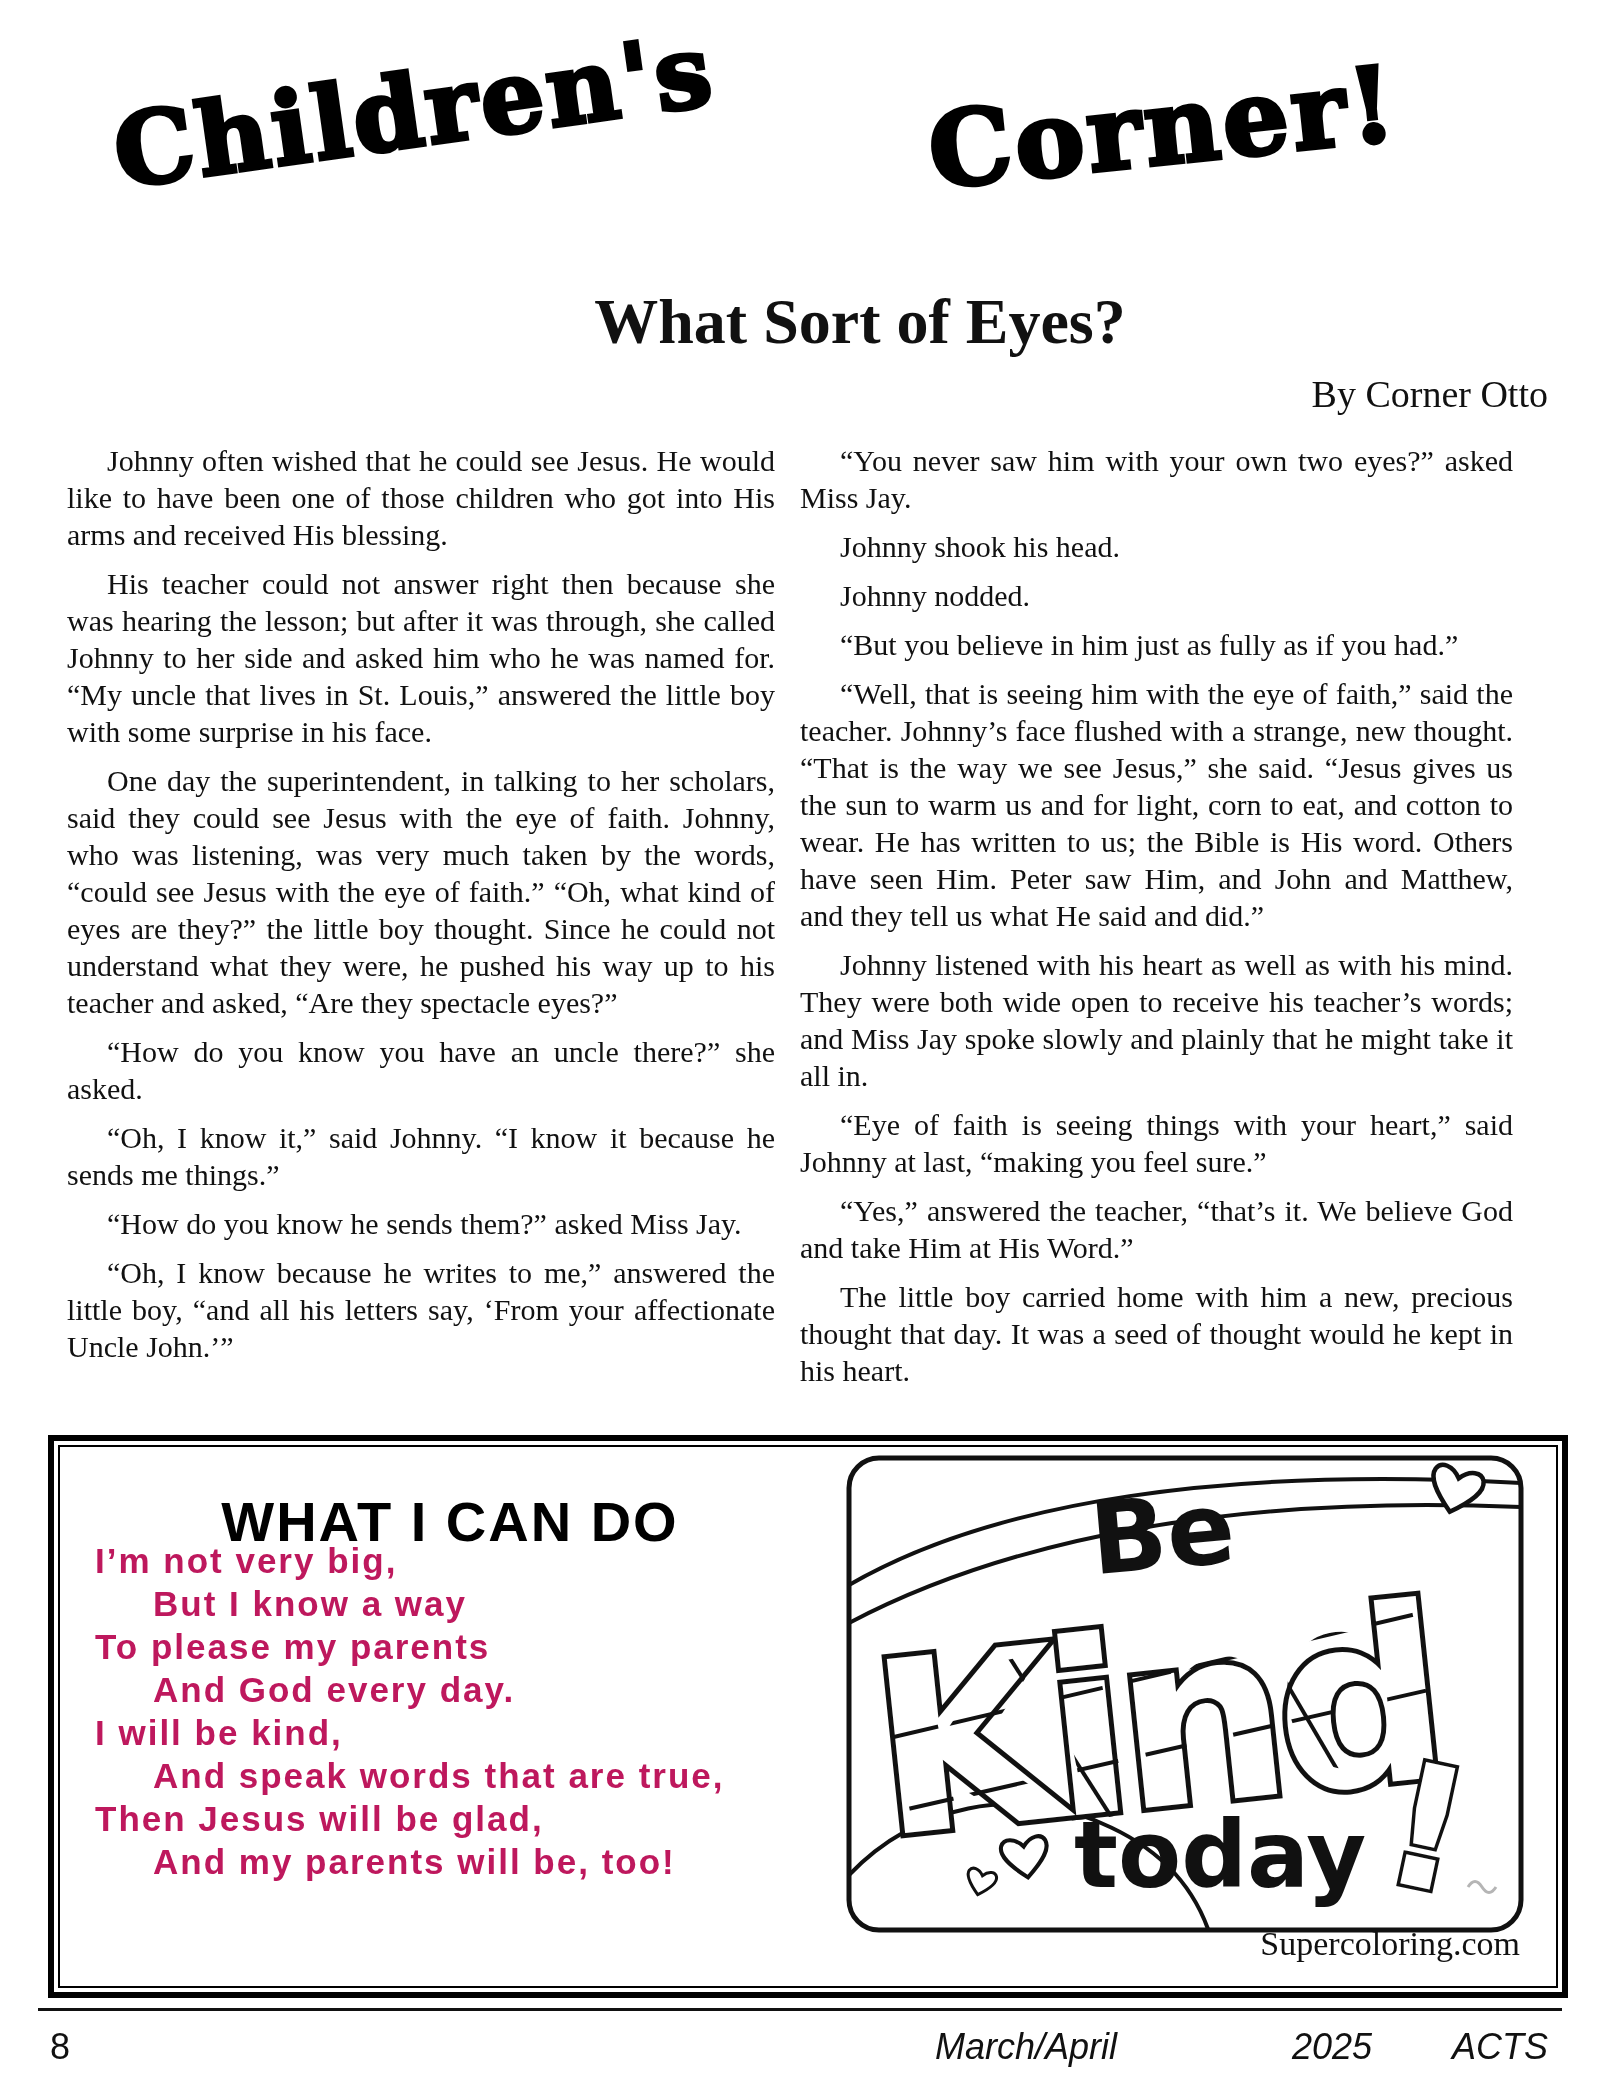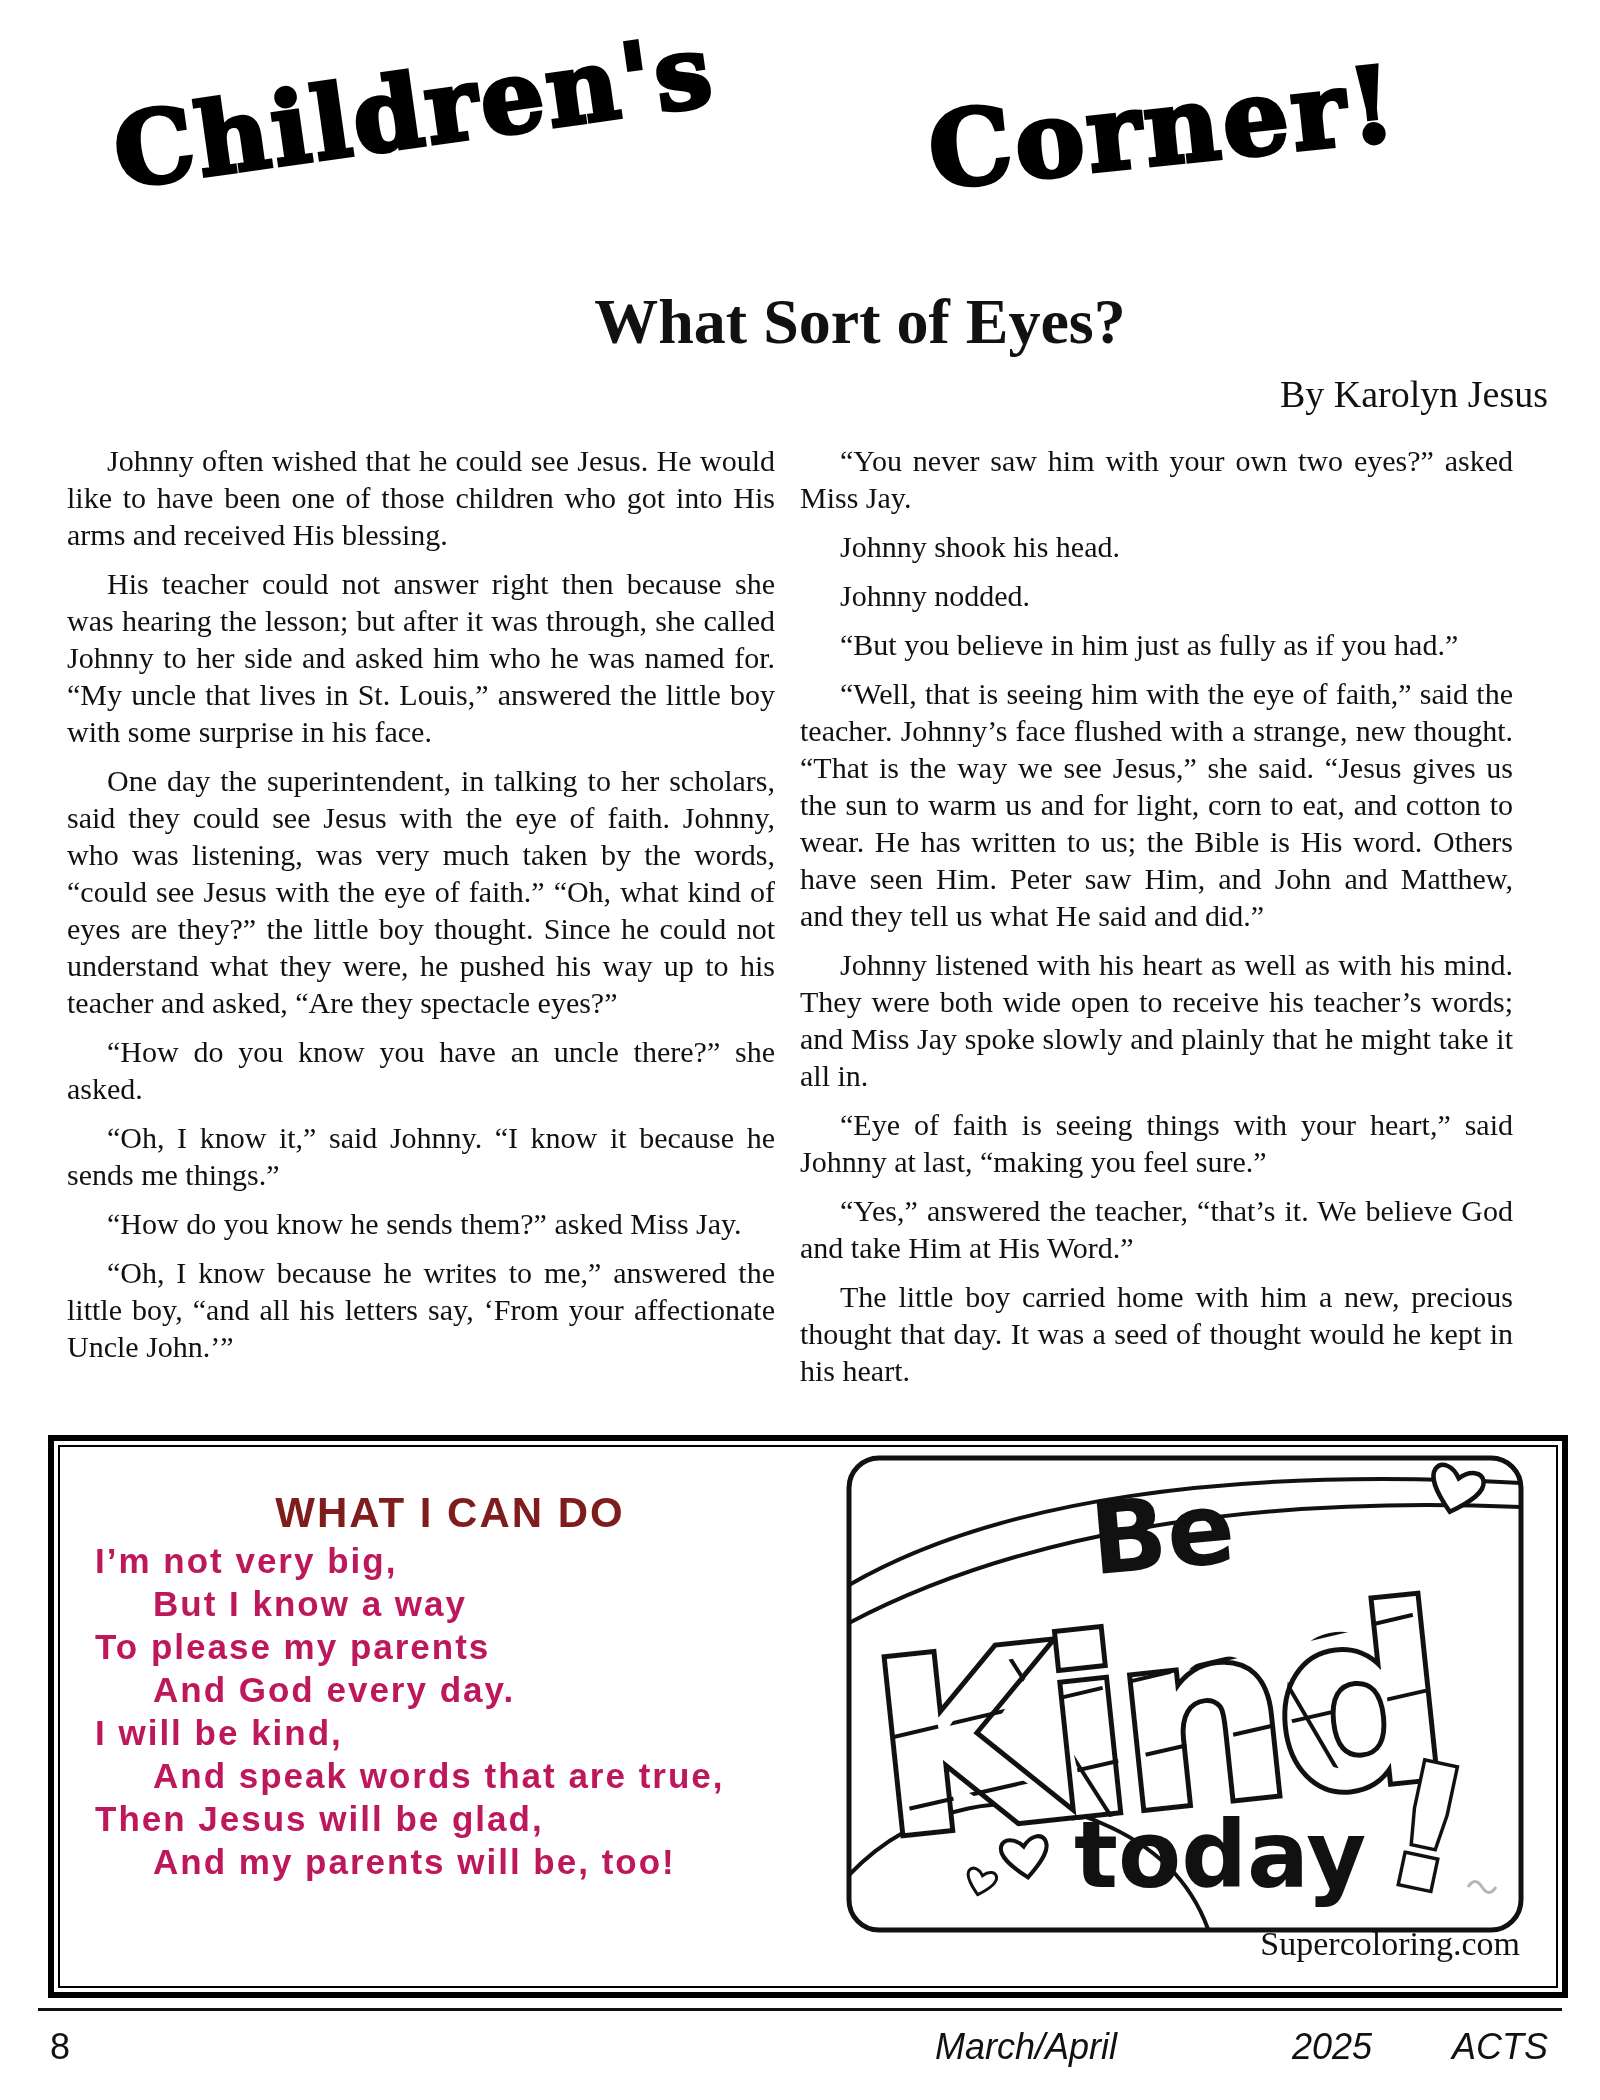--- a/index.html
+++ b/index.html
@@ -22,22 +22,22 @@
   .col-left{left:55px;width:732px;}
   .col-right{left:788px;width:737px;}
   .col p{margin:12px;font-size:30px;line-height:37px;text-align:justify;text-indent:40px;}
 
   
   .bottom-box{position:absolute;left:48px;top:1435px;width:1520px;height:563px;
               box-sizing:border-box;border:6px solid #000;padding:4px;}
   .box-inner{position:relative;width:100%;height:100%;box-sizing:border-box;border:2px solid #000;}
 
   .poem-title{position:absolute;left:150px;top:42px;width:480px;text-align:center;
-              font-family:"Liberation Sans",sans-serif;font-weight:bold;font-size:42px;
-              letter-spacing:2px;color:#7f1d1d;}
+              font-family:"Liberation Sans",sans-serif;font-weight:bold;font-size:56px;
+              letter-spacing:2px;color:#000000;}
   .poem{position:absolute;left:35px;top:92px;font-family:"Liberation Sans",sans-serif;
         font-weight:bold;font-size:35px;line-height:43px;letter-spacing:2px;color:#be185d;}
   .poem .poem-line:nth-child(even){padding-left:58px;}
 
   .coloring-svg{position:absolute;left:786px;top:8px;}
   .credit{position:absolute;right:36px;top:478px;font-size:34px;font-family:"Liberation Serif",serif;text-align:center;}
 
   
   .footer-rule{position:absolute;left:38px;top:2008px;width:1524px;height:3px;background:#111;}
   .footer-item{position:absolute;top:2026px;font-family:"Liberation Sans",sans-serif;font-size:36px;}
@@ -48,21 +48,21 @@
 </style>
 </head>
 <body>
 
 <div class="page">
 
   <div class="deco-title deco-left">Children's</div>
   <div class="deco-title deco-right">Corner!</div>
 
   <div class="story-title">What Sort of Eyes?</div>
-  <div class="byline">By Karolyn Jesus</div>
+  <div class="byline">By Corner Otto</div>
 
   <div class="col col-left">
     <p>Johnny often wished that he could see Jesus. He would like to have been one of those children who got into His arms and received His blessing.</p>
     <p>His teacher could not answer right then because she was hearing the lesson; but after it was through, she called Johnny to her side and asked him who he was named for. “My uncle that lives in St. Louis,” answered the little boy with some surprise in his face.</p>
     <p>One day the superintendent, in talking to her scholars, said they could see Jesus with the eye of faith. Johnny, who was listening, was very much taken by the words, “could see Jesus with the eye of faith.” “Oh, what kind of eyes are they?” the little boy thought. Since he could not understand what they were, he pushed his way up to his teacher and asked, “Are they spectacle eyes?”</p>
     <p>“How do you know you have an uncle there?” she asked.</p>
     <p>“Oh, I know it,” said Johnny. “I know it because he sends me things.”</p>
     <p>“How do you know he sends them?” asked Miss Jay.</p>
     <p>“Oh, I know because he writes to me,” answered the little boy, “and all his letters say, ‘From your affectionate Uncle John.’”</p>
   </div>

